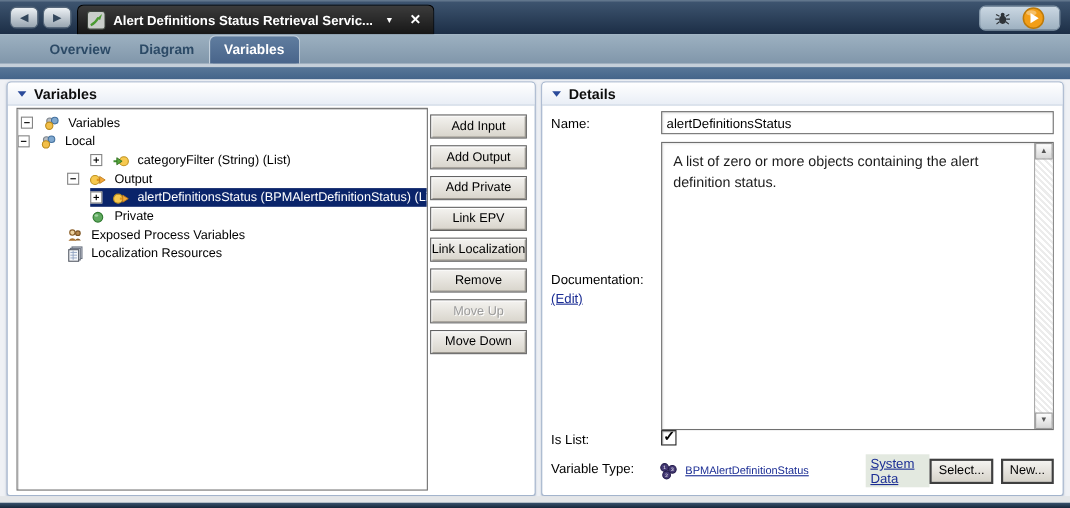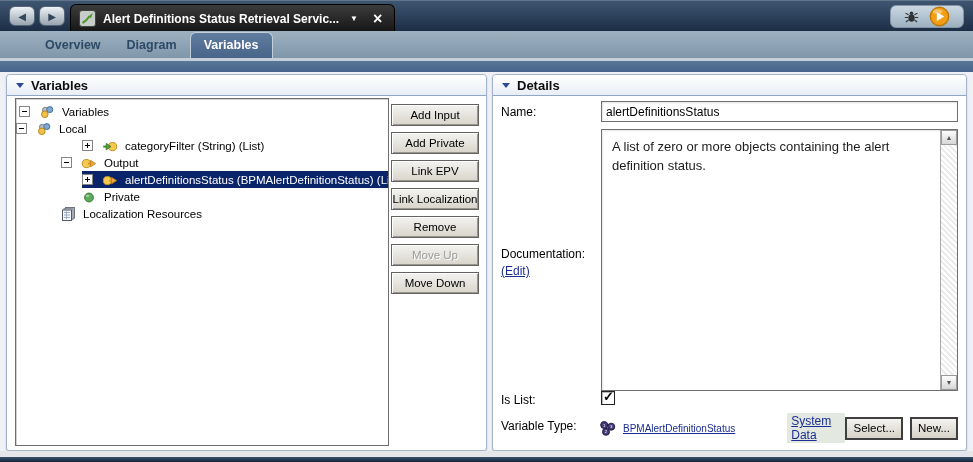--- a/index.html
+++ b/index.html
@@ -225,31 +225,44 @@
                 <circle cx="8" cy="8.5" r="4.4" fill="#5fa95f" stroke="#2f7a2f"></circle>
                 <ellipse cx="6.6" cy="6.9" rx="1.7" ry="1.1" fill="#a8d6a8" opacity="0.9"></ellipse>
               </svg></span>
             <span class="tlabel">Private</span>
           </div>
         </div>
         <div class="trow" style="padding-left: 24px;">
           <div class="tinner">
             <span class="expander none"></span>
             <span class="ticon"><svg viewBox="0 0 16 16" width="16" height="16">
+                <circle cx="10.8" cy="6" r="2.1" fill="#b98a50" stroke="#7a5220"></circle>
+                <path d="M8 12.6 Q10.8 9.2 13.6 12.6 Z" fill="#8a5e28"></path>
+                <circle cx="5.8" cy="5.4" r="2.4" fill="#ecd2a0" stroke="#8a5e28"></circle>
+                <path d="M2.2 12.8 Q5.8 8.6 9.4 12.8 Z" fill="#a9712e"></path>
+              </svg></span>
+            <span class="tlabel">Exposed Process Variables</span>
+          </div>
+        </div>
+        <div class="trow" style="padding-left: 24px;">
+          <div class="tinner">
+            <span class="expander none"></span>
+            <span class="ticon"><svg viewBox="0 0 16 16" width="16" height="16">
                 <rect x="5.5" y="1.5" width="9" height="10.5" fill="#dfe3ea" stroke="#6b7280"></rect>
                 <rect x="4" y="2.8" width="9" height="10.5" fill="#e8ecf2" stroke="#6b7280"></rect>
                 <rect x="2.5" y="4" width="9" height="10.5" fill="#f4f6f9" stroke="#555b66"></rect>
                 <path d="M4 6.5 h6 M4 9 h6 M4 11.5 h6 M6.5 4.8 v8.4" stroke="#8ea0c0" stroke-width="0.8"></path>
               </svg></span>
             <span class="tlabel">Localization Resources</span>
           </div>
         </div>
       </div>
     <div class="btncol" id="btncol">
         <button class="sidebtn">Add Input</button>
+        <button class="sidebtn">Add Output</button>
         <button class="sidebtn">Add Private</button>
         <button class="sidebtn">Link EPV</button>
         <button class="sidebtn">Link Localization</button>
         <button class="sidebtn">Remove</button>
         <button class="sidebtn disabled">Move Up</button>
         <button class="sidebtn">Move Down</button>
       </div>
   </div>
 
   <div class="panel details">

